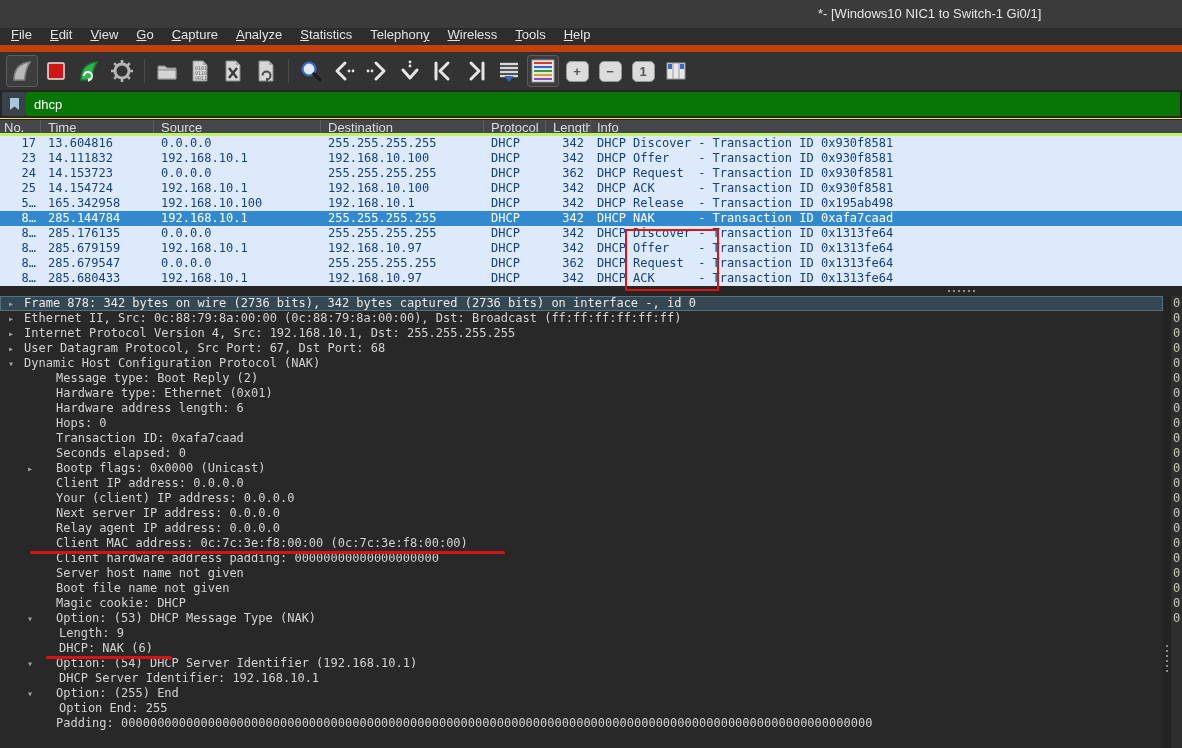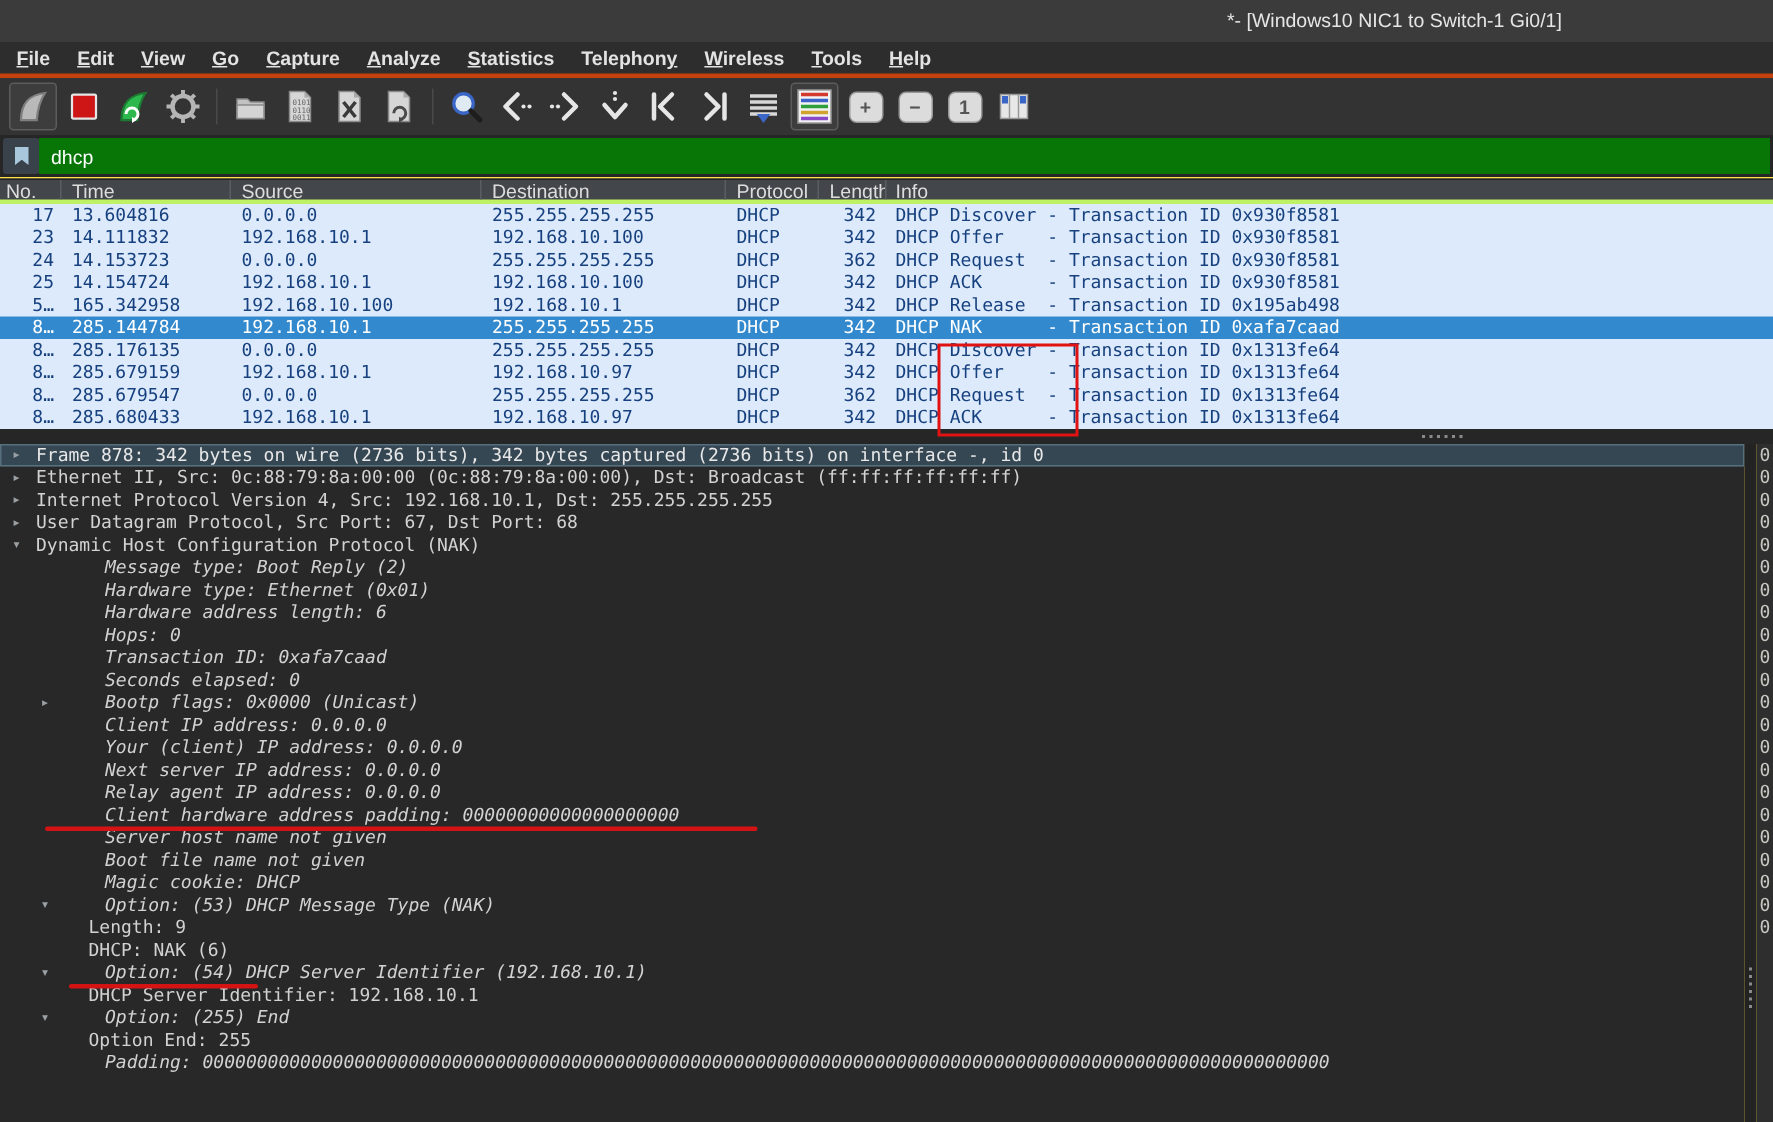--- a/index.html
+++ b/index.html
@@ -3,22 +3,22 @@
 <meta charset="utf-8">
 <style>
   html,body{margin:0;padding:0;background:#1e1e1e;}
   .window{position:relative;width:1182px;height:748px;background:#fde047;overflow:hidden;
           font-family:"Liberation Sans",sans-serif;}
   
   .titlebar{position:absolute;left:0;top:0;width:1182px;height:28px;background:#3b3b3b;}
   .title-text{position:absolute;left:818px;top:6px;font-size:13px;color:#e6e6e6;}
   
   .menubar{position:absolute;left:0;top:28px;width:1182px;height:24px;background:#2d2d2d;
-           display:flex;align-items:flex-start;padding-left:2px;box-sizing:border-box;
-           border-bottom:3px solid #c2410c;font-weight:bold;}
+           display:flex;align-items:flex-end;padding-left:2px;box-sizing:border-box;
+           border-bottom:7px solid #c2410c;}
   .menu-item{padding:3px 9px;font-size:13px;color:#e3e3e3;cursor:default;}
   .menu-item .mn{text-decoration:underline;}
   
   .toolbar{position:absolute;left:0;top:52px;width:1182px;height:38px;background:#333333;
            display:flex;align-items:center;padding-left:6px;box-sizing:border-box;}
   .tbtn{width:30px;height:30px;display:flex;align-items:center;justify-content:center;
         margin-right:3px;border-radius:3px;}
   .tbtn.pressed{border:1px solid #5c5c5c;background:#3d3d3d;}
   .tsep{width:1px;height:24px;background:#4a4a4a;margin:0 7px 0 4px;}
   .chip{width:21px;height:19px;background:#dcdcdc;border:1px solid #979797;border-radius:5px;
@@ -52,21 +52,21 @@
   .hgrip i{width:2px;height:2px;background:#8a8a8a;display:block;}
   .vsplitter{position:absolute;left:1163px;top:296px;width:8px;height:452px;background:#232323;}
   .vgrip{position:absolute;left:3px;top:349px;display:flex;flex-direction:column;gap:3px;}
   .vgrip i{width:2px;height:2px;background:#8a8a8a;display:block;}
   
   .details{position:absolute;left:0;top:296px;width:1163px;height:452px;background:#282828;
            font-family:"DejaVu Sans Mono","Liberation Mono",monospace;font-size:12px;color:#d2d2d2;}
   .dline{position:relative;height:15px;line-height:15px;white-space:pre;overflow:hidden;}
   .dline .arr{position:absolute;top:0;color:#9aa0a4;font-size:10px;}
   .lv1{padding-left:24px;}  .lv1 .arr{left:8px;}
-  .lv2{padding-left:70px;font-style:italic;}  .lv2 .arr{left:27px;}
+  .lv2{padding-left:56px;}  .lv2 .arr{left:27px;}
   .lv3{padding-left:59px;}
   .dline.sel{background:#364754;box-shadow:inset 0 0 0 1px #56707e;color:#e8e8e8;}
   
   .bytespane{position:absolute;left:1171px;top:296px;width:11px;height:452px;background:#2e2e2e;
              font-family:"DejaVu Sans Mono","Liberation Mono",monospace;font-size:12px;
              line-height:15px;color:#c9c9c2;white-space:pre-line;padding-left:2px;box-sizing:border-box;overflow:hidden;}
   
   .anno-box{position:absolute;left:625px;top:229px;width:90px;height:58px;
             border:2px solid #e01212;pointer-events:none;}
   .anno-underline-mac{position:absolute;left:30px;top:551px;width:475px;height:3px;
@@ -420,20 +420,21 @@
     <div class="dline lv2"><span>Hardware type: Ethernet (0x01)</span></div>
     <div class="dline lv2"><span>Hardware address length: 6</span></div>
     <div class="dline lv2"><span>Hops: 0</span></div>
     <div class="dline lv2"><span>Transaction ID: 0xafa7caad</span></div>
     <div class="dline lv2"><span>Seconds elapsed: 0</span></div>
     <div class="dline lv2"><span class="arr">▸</span><span>Bootp flags: 0x0000 (Unicast)</span></div>
     <div class="dline lv2"><span>Client IP address: 0.0.0.0</span></div>
     <div class="dline lv2"><span>Your (client) IP address: 0.0.0.0</span></div>
     <div class="dline lv2"><span>Next server IP address: 0.0.0.0</span></div>
     <div class="dline lv2"><span>Relay agent IP address: 0.0.0.0</span></div>
+    <div class="dline lv2"><span>Client MAC address: 0c:7c:3e:f8:00:00 (0c:7c:3e:f8:00:00)</span></div>
     <div class="dline lv2"><span>Client hardware address padding: 00000000000000000000</span></div>
     <div class="dline lv2"><span>Server host name not given</span></div>
     <div class="dline lv2"><span>Boot file name not given</span></div>
     <div class="dline lv2"><span>Magic cookie: DHCP</span></div>
     <div class="dline lv2"><span class="arr">▾</span><span>Option: (53) DHCP Message Type (NAK)</span></div>
     <div class="dline lv3"><span>Length: 9</span></div>
     <div class="dline lv3"><span>DHCP: NAK (6)</span></div>
     <div class="dline lv2"><span class="arr">▾</span><span>Option: (54) DHCP Server Identifier (192.168.10.1)</span></div>
     <div class="dline lv3"><span>DHCP Server Identifier: 192.168.10.1</span></div>
     <div class="dline lv2"><span class="arr">▾</span><span>Option: (255) End</span></div>

